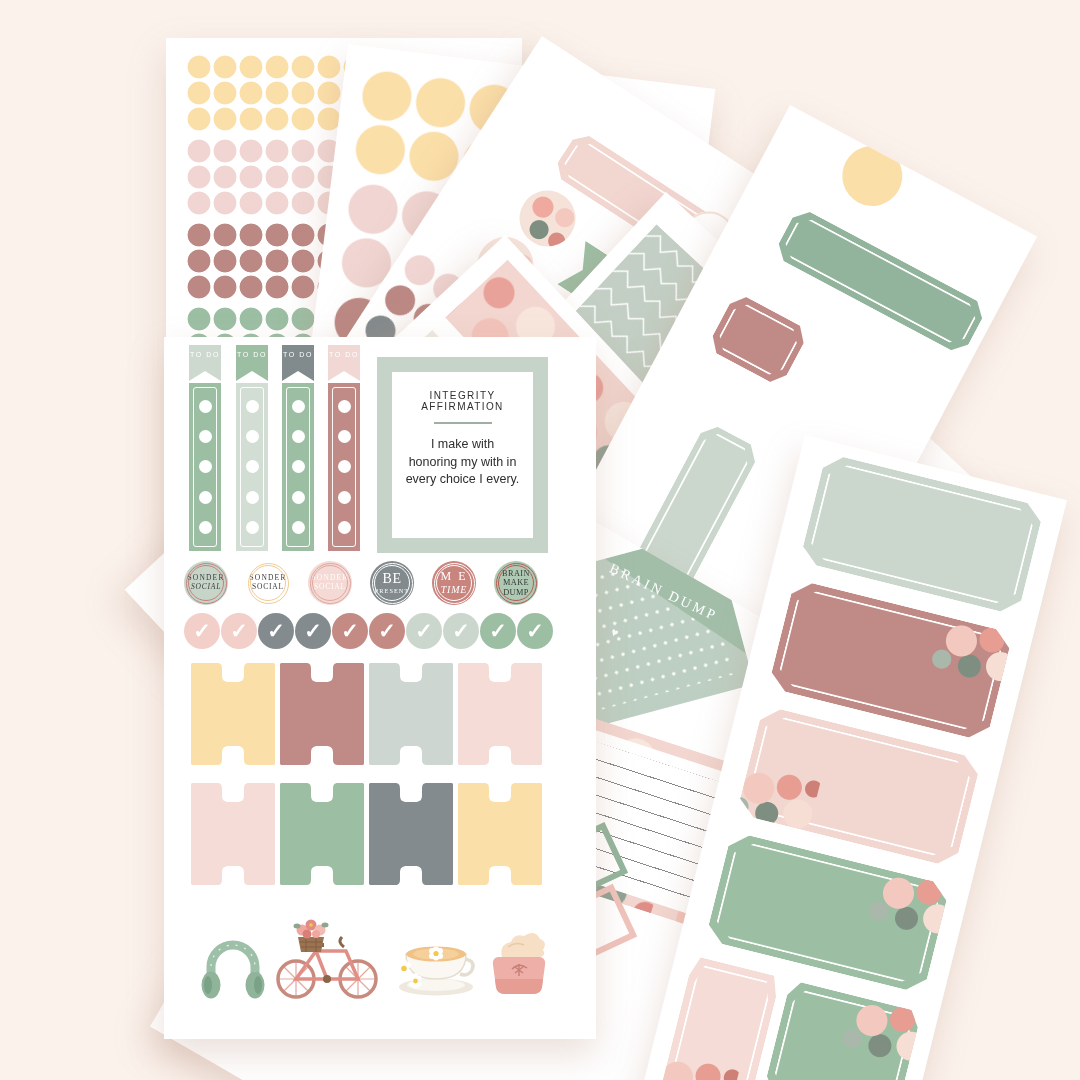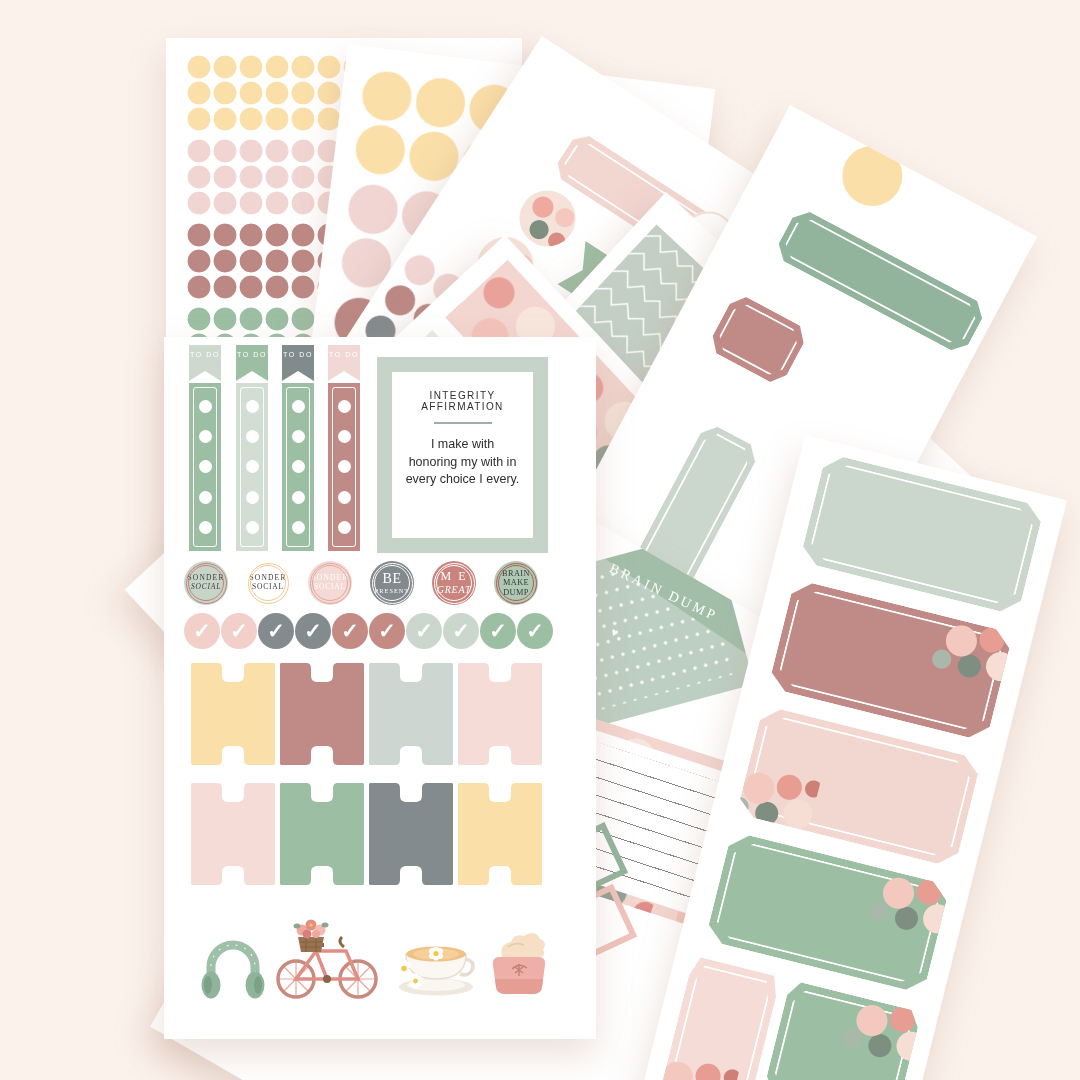--- a/index.html
+++ b/index.html
@@ -313,21 +313,21 @@
     <div class="rs rs3" style="left:144px;--bg:#F4D9D5;--ring:#DFA89F;--tc:#FFFFFF;">
       <span class="a">SONDER</span>
         <span class="b">SOCIAL</span>
       </div>
     <div class="rs rs4" style="left:206px;--bg:#838A8D;--ring:#FFFFFF;--tc:#FFFFFF;">
       <span class="a">BE</span>
         <span class="b">PRESENT</span>
       </div>
     <div class="rs rs5" style="left:268px;--bg:#C9847E;--ring:#FFFFFF;--tc:#FFFFFF;">
       <span class="a">M E</span>
-        <span class="b">GREAT</span>
+        <span class="b">TIME</span>
       </div>
     <div class="rs rs6" style="left:330px;--bg:#AFC9B4;--ring:#B05E52;--tc:#333B36;">
       <span class="a">BRAIN</span>
         <span class="b">MAKE</span>
         <span class="c">DUMP</span>
       </div>
 
     <div class="ck" style="left:20px;background:#F2CFC9;">
         <span>✓</span>
       </div>

